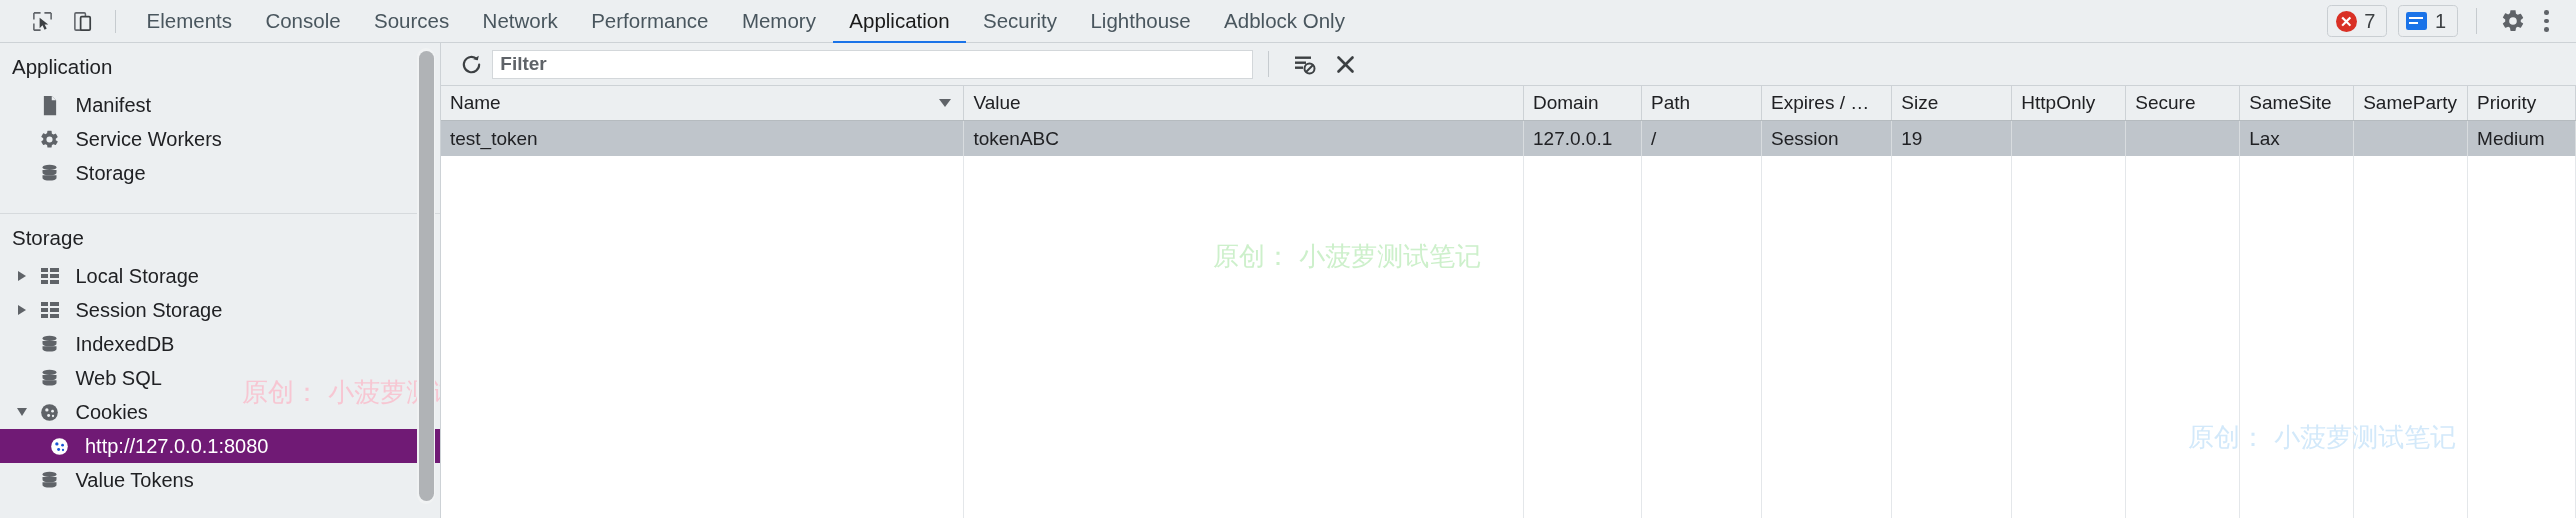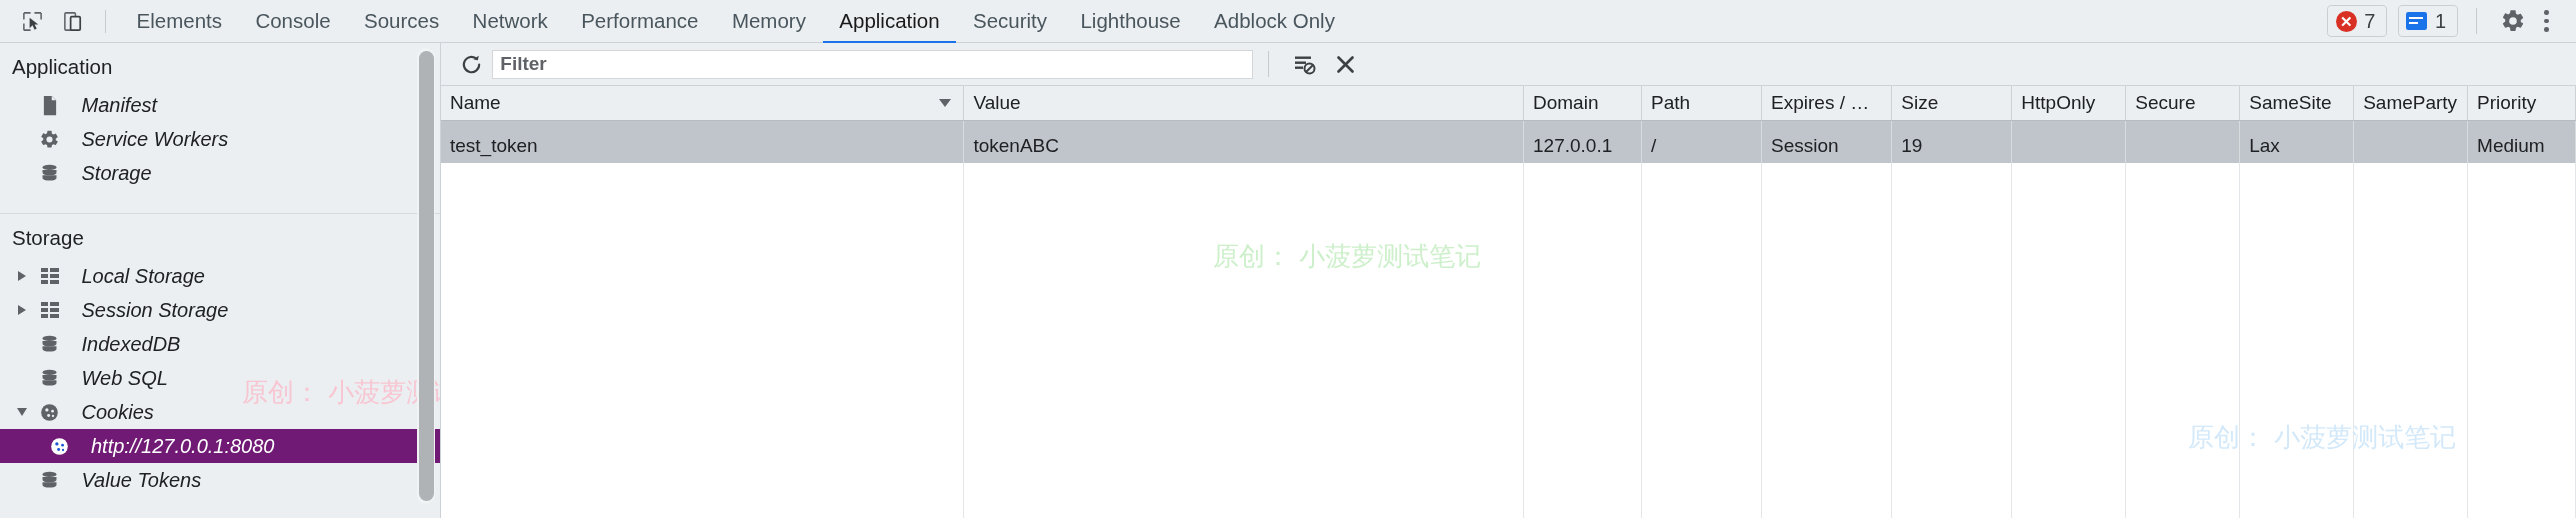--- a/index.html
+++ b/index.html
@@ -20,21 +20,21 @@
 
   
   .toolbar {
     position: relative;
     height: 43px;
     min-height: 43px;
     background: #eceff1;
     display: flex;
     align-items: center;
     border-bottom: 1.5px solid #cdd2d6;
-    padding-left: 12px;
+    padding-left: 22px;
   }
   .tb-icon-btn {
     width: 41px; height: 41px;
     display: flex; align-items: center; justify-content: center;
     flex: 0 0 auto;
   }
   .tb-sep {
     width: 1.5px; height: 23px;
     background: #c6cbcf;
     margin: 0 13.7px 0 10.7px;
@@ -142,21 +142,21 @@
     content:""; border-left: 8.4px solid #5f6368;
     border-top: 5.3px solid transparent; border-bottom: 5.3px solid transparent;
   }
   .arrow.open::before {
     content:""; border-top: 8.4px solid #5f6368;
     border-left: 5.3px solid transparent; border-right: 5.3px solid transparent;
   }
   .arrow.none { }
   .sicon { width: 32px; min-width:32px; display:flex; align-items:center; justify-content:center; }
   .sicon svg { display:block; }
-  .side-label { margin-left: 16px; font-style: italic; }
+  .side-label { margin-left: 10px; }
 
   .side-scrollbar {
     position: absolute;
     right: 4.6px; top: 4.6px;
     width: 18px;
     height: 456px;
     background: #f1f3f4;
     border-radius: 9px;
   }
   .side-scrollthumb {
@@ -228,21 +228,21 @@
   table.cookies th .sortarrow {
     position: absolute; right: 12px; top: 50%; transform: translateY(-50%);
     border-top: 8.4px solid #5f6368;
     border-left: 6px solid transparent;
     border-right: 6px solid transparent;
   }
   table.cookies td {
     border-right: 1.5px solid #d8dcdf;
     font-size: 19px;
     color: #202124;
-    padding: 14px 0 6px 9px;
+    padding: 7px 0 6px 9px;
     height: 35px;
     white-space: nowrap;
     overflow: hidden;
   }
   tr.datarow td { background: #bfc5cb; }
   tr.fillerrow td { background: #ffffff; border-right: 1.5px solid #e4e7ea; height: 380px; vertical-align: top; }
 
   
   .wm {
     position: absolute;

